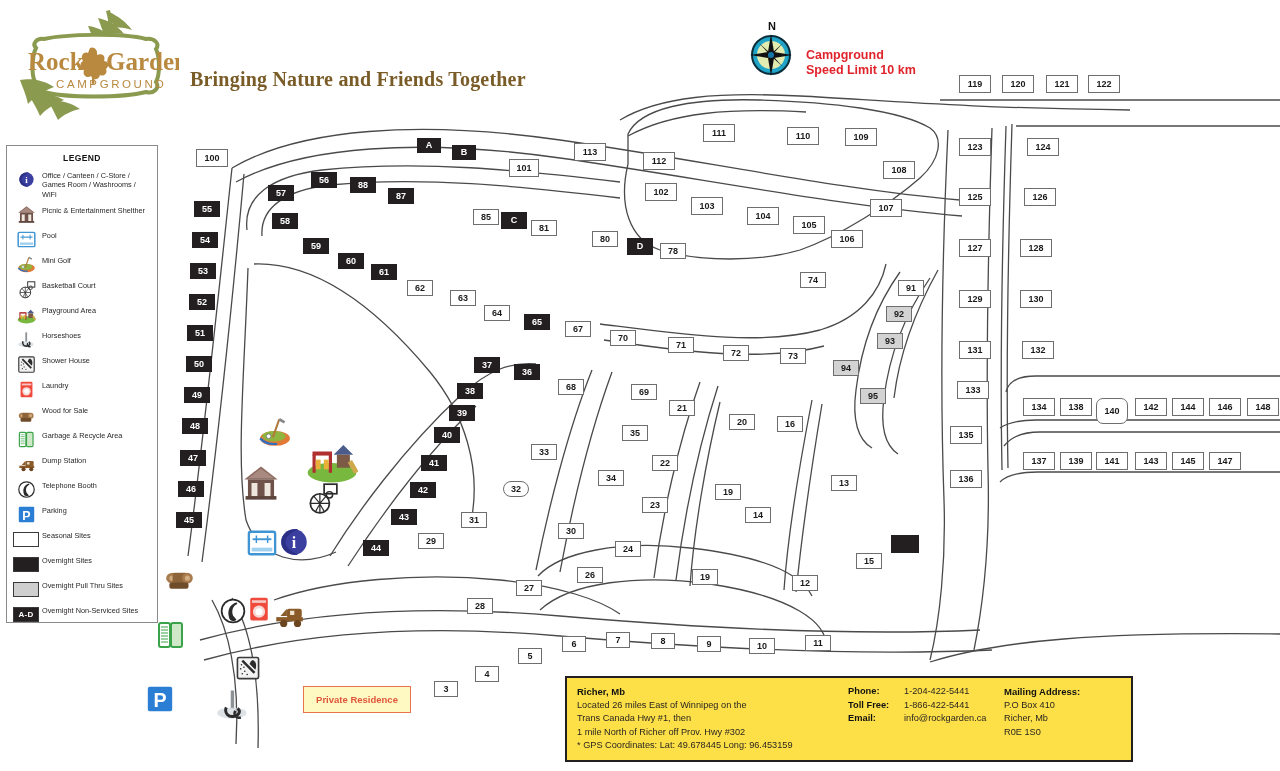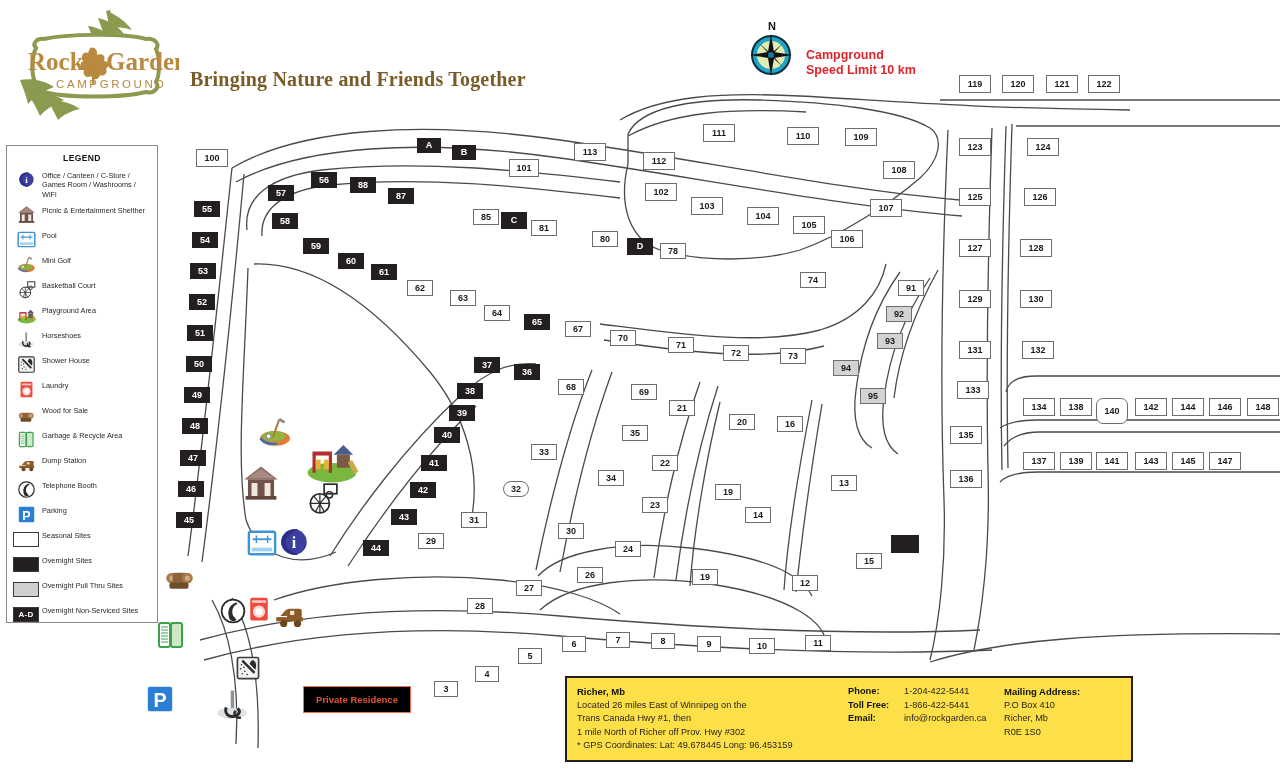--- a/index.html
+++ b/index.html
@@ -81,21 +81,21 @@
   }
   .site.seasonal  { background: #ffffff; color: #1a1a1a; border: 1px solid #6e6e6e; }
   .site.overnight { background: #231f20; color: #ffffff; border: 1px solid #231f20; }
   .site.pullthru  { background: #d3d3d3; color: #1a1a1a; border: 1px solid #6e6e6e; }
   .site.nonserv   { background: #231f20; color: #ffffff; border: 1px solid #231f20; }
   .site.blank     { background: #231f20; border: 1px solid #231f20; }
 
   
   #private-residence {
     position: absolute; left: 303px; top: 686px; width: 108px; height: 27px;
-    border: 1px solid #e9744c; background: #000000;
+    border: 1px solid #e9744c; background: #fef9c3;
     display: flex; align-items: center; justify-content: center;
     color: #e0553a; font-size: 9.5px; font-weight: bold;
   }
 
   
   #info-box {
     position: absolute; left: 565px; top: 676px; width: 568px; height: 86px;
     border: 2px solid #231f20; background: #fde047;
     padding: 7px 10px;
   }

